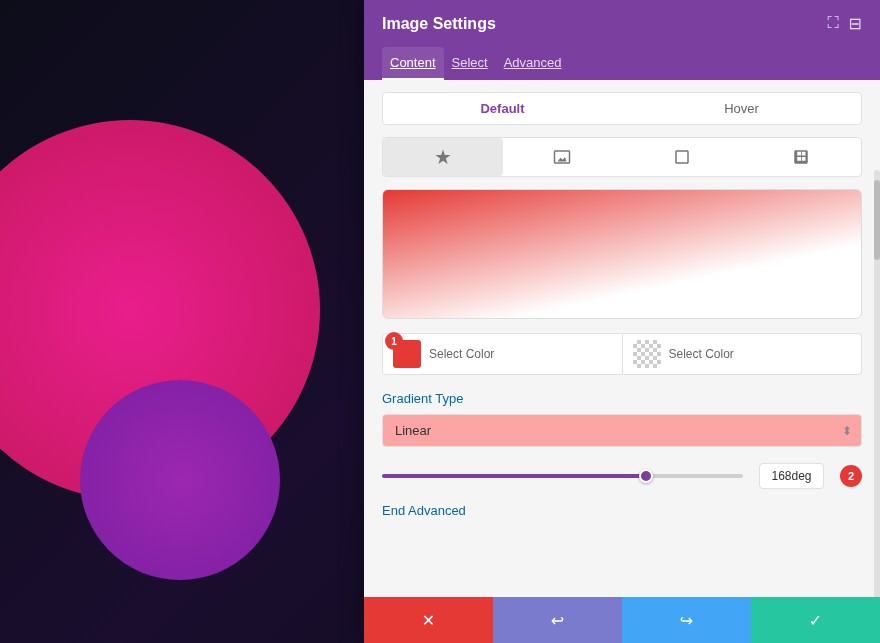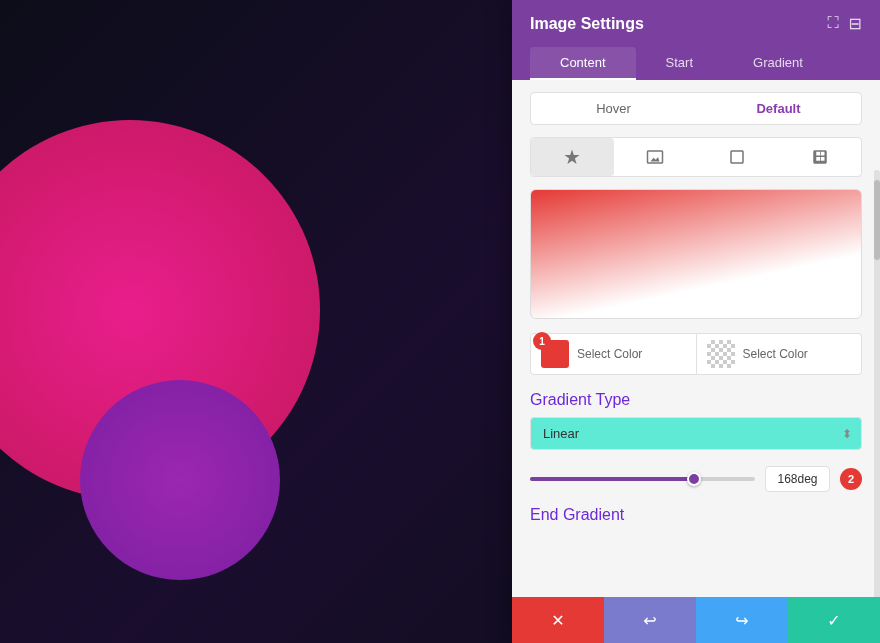--- a/index.html
+++ b/index.html
@@ -32,21 +32,21 @@
       background: radial-gradient(circle, #9c27b0, #7b1fa2);
       top: 380px;
       left: 80px;
       z-index: 0;
     }
 
     .modal {
       position: absolute;
       right: 0;
       top: 0;
-      width: 368px;
+      width: 516px;
       height: 643px;
       background: #f5f5f5;
       box-shadow: -4px 0 20px rgba(0,0,0,0.3);
       z-index: 10;
       display: flex;
       flex-direction: column;
     }
 
     .modal-header {
       background: #7b3fa0;
@@ -74,24 +74,25 @@
     }
 
     .modal-tabs {
       background: #7b3fa0;
       display: flex;
       padding: 0 18px;
     }
 
     .tab {
       color: rgba(255,255,255,0.8);
-      padding: 8px 30px;
+      padding: 8px 8px;
       font-size: 13px;
       cursor: pointer;
       border-bottom: 2px solid transparent;
+      text-decoration: underline;
     }
 
     .tab.active {
       color: #fff;
       border-bottom: 2px solid #fff;
       background: rgba(255,255,255,0.1);
       border-radius: 4px 4px 0 0;
     }
 
     .modal-body {
@@ -230,35 +231,35 @@
       background: #fff;
       border: 1px solid #e0e0e0;
       border-left: none;
       border-radius: 0 4px 4px 0;
       padding: 6px 10px;
       gap: 8px;
       cursor: pointer;
     }
 
     .section-label {
-      font-size: 16px;
-      color: #6d28d9;
+      font-size: 13px;
+      color: #0369a1;
       font-weight: 500;
       margin-bottom: 8px;
     }
 
     .select-wrapper {
       position: relative;
       margin-bottom: 16px;
     }
 
     .select-field {
       width: 100%;
       padding: 8px 12px;
-      background: #5eead4;
+      background: #fca5a5;
       border: 1px solid #e0e0e0;
       border-radius: 4px;
       font-size: 13px;
       color: #333;
       appearance: none;
       cursor: pointer;
     }
 
     .select-arrow {
       position: absolute;
@@ -266,21 +267,21 @@
       top: 50%;
       transform: translateY(-50%);
       color: #888;
       pointer-events: none;
       font-size: 12px;
     }
 
     .slider-row {
       display: flex;
       align-items: center;
-      gap: 10px;
+      gap: 16px;
       margin-bottom: 4px;
     }
 
     .slider-container {
       flex: 1;
       position: relative;
       height: 20px;
       display: flex;
       align-items: center;
     }
@@ -395,29 +396,29 @@
   <div class="modal-header">
     <span class="modal-title">Image Settings</span>
     <div class="modal-header-icons">
       <span class="header-icon">⛶</span>
       <span class="header-icon">⊟</span>
     </div>
   </div>
 
   <div class="modal-tabs">
     <div class="tab active">Content</div>
-    <div class="tab">Start</div>
-    <div class="tab">Gradient</div>
+    <div class="tab">Select</div>
+    <div class="tab">Advanced</div>
   </div>
 
   <div class="modal-body" style="position:relative;">
 
     <div class="default-hover-tabs">
+      <div class="dh-tab active">Default</div>
       <div class="dh-tab">Hover</div>
-      <div class="dh-tab active">Default</div>
     </div>
 
     <div class="icon-tabs">
       <div class="icon-tab active">
         <svg viewBox="0 0 24 24">
             <path d="M12 2l2.4 7.4H22l-6.2 4.5 2.4 7.4L12 17l-6.2 4.3 2.4-7.4L2 9.4h7.6z"></path>
           </svg>
       </div>
       <div class="icon-tab">
         <svg viewBox="0 0 24 24">
@@ -472,21 +473,21 @@
             <div class="slider-thumb" style="left:73%;"></div>
           </div>
         </div>
         <input class="slider-value" value="168deg" readonly="" style="background: rgb(255, 255, 255); border: 1px solid rgb(224, 224, 224); border-radius: 4px; padding: 5px 8px; font-size: 12px; width: 65px; text-align: center;">
         <div class="badge-2">2</div>
       </div>
     </div>
 
 
     <div class="section-block">
-      <div class="section-label">End Gradient</div>
+      <div class="section-label">End Advanced</div>
 
     </div>
 
     <div class="scrollbar-track">
       <div class="scrollbar-thumb"></div>
     </div>
 
   </div>
 
   <div class="modal-footer">

